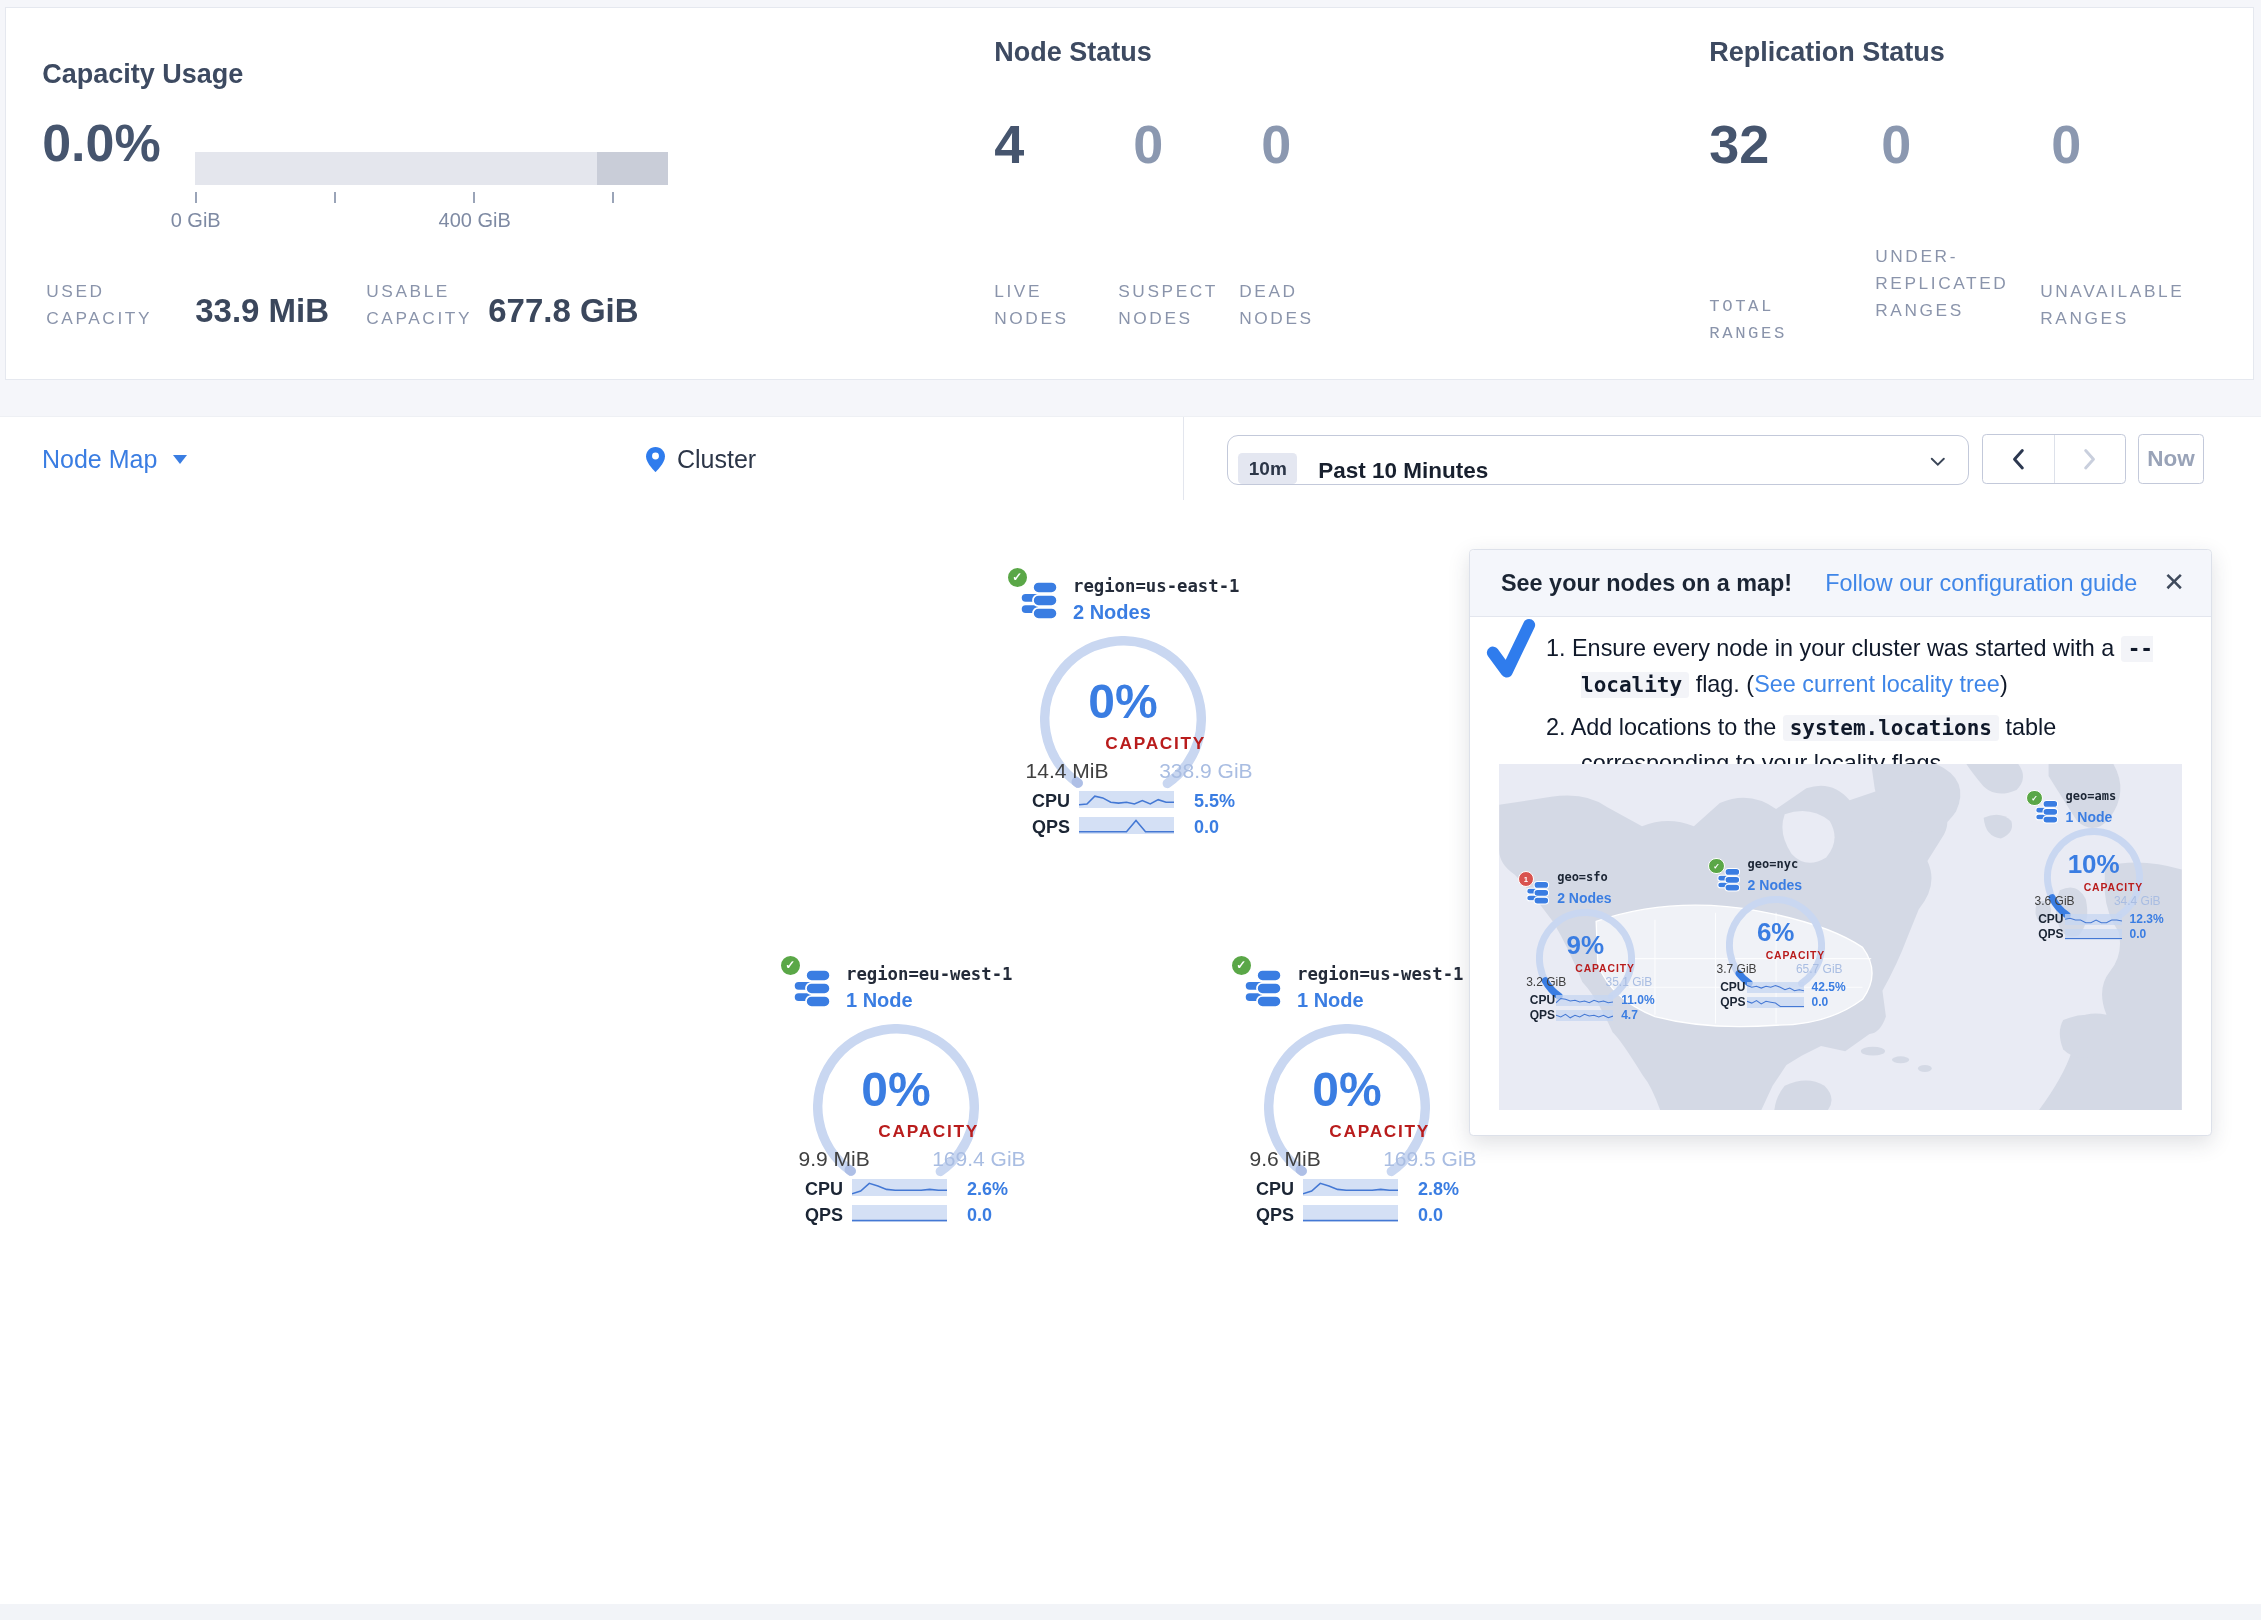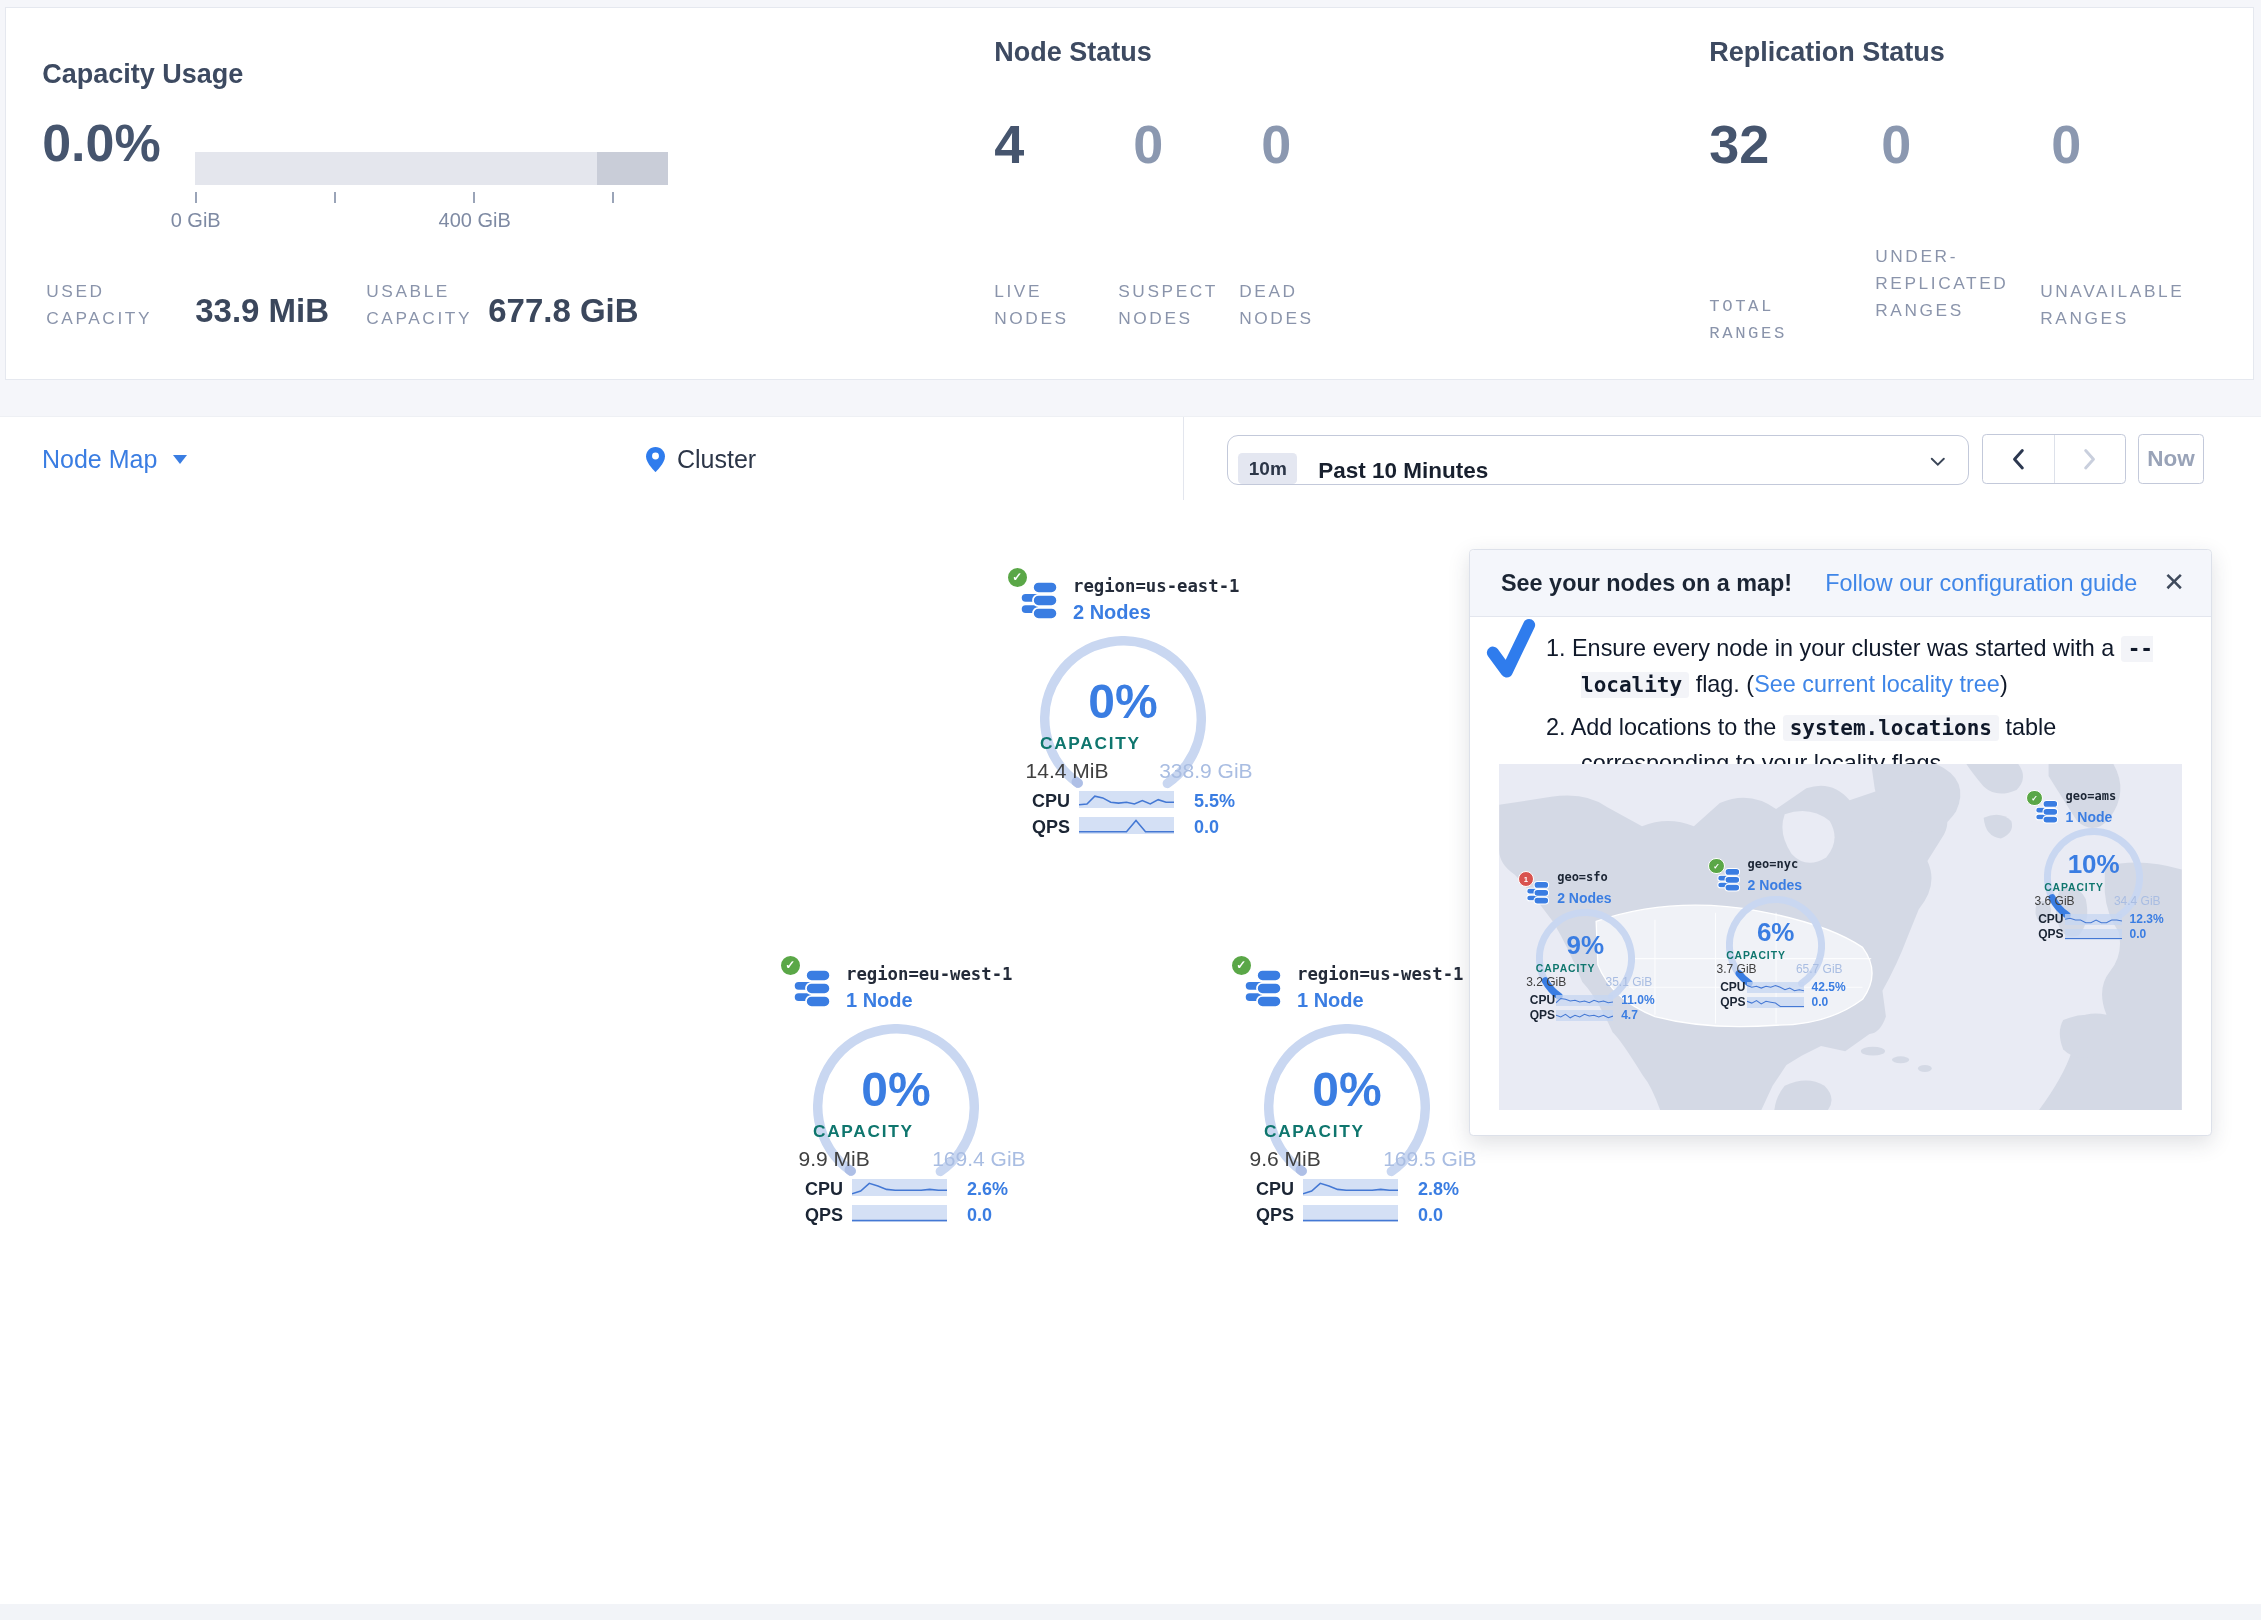--- a/index.html
+++ b/index.html
@@ -42,21 +42,21 @@
   
   .region-widget{position:absolute;width:260px;height:290px;cursor:pointer;}
   .check-badge{position:absolute;border-radius:50%;background:#5aa747;color:#fff;border:2.6px solid #fff;display:flex;align-items:center;justify-content:center;font-weight:700;z-index:3;}
   .err-badge{position:absolute;border-radius:50%;background:#d9534f;color:#fff;border:2.6px solid #fff;display:flex;align-items:center;justify-content:center;font-weight:700;z-index:3;}
   .rw-check{left:1.7px;top:3.5px;width:19px;height:19px;font-size:12px;}
   .rw-db{position:absolute;left:15.6px;top:17.3px;width:38px;height:42px;}
   .rw-name{position:absolute;left:69px;top:14px;font-family:"DejaVu Sans Mono",monospace;font-weight:700;font-size:17.3px;color:#242b39;white-space:nowrap;}
   .rw-nodes{position:absolute;left:69px;top:39px;font-size:20px;font-weight:700;color:#3a7de2;}
   .rw-gauge{position:absolute;left:36px;top:74px;width:166px;height:166px;}
   .g-pct{position:absolute;left:0;width:100%;text-align:center;font-weight:700;color:#3a7de2;}
-  .g-cap{position:absolute;left:0;width:100%;text-align:left;font-weight:700;color:#0f766e;}
+  .g-cap{position:absolute;left:0;width:100%;text-align:right;font-weight:700;color:#b91c1c;}
   .region-widget .g-pct{top:38px;font-size:48px;}
   .region-widget .g-cap{top:97px;font-size:17.3px;letter-spacing:1.7px;}
   .rw-vals{position:absolute;left:21.6px;top:197px;width:227px;display:flex;justify-content:space-between;font-size:21px;}
   .v-used{color:#404040;}
   .v-total{color:#a9bde2;}
   .rw-row{position:absolute;left:0;width:100%;height:21px;}
   .region-widget .rw-row.row0{top:229px;}
   .region-widget .rw-row.row1{top:255px;}
   .region-widget .m-label{position:absolute;left:28px;font-size:18px;font-weight:700;color:#1b2534;}
   .region-widget .m-spark{position:absolute;left:75px;top:0;}

